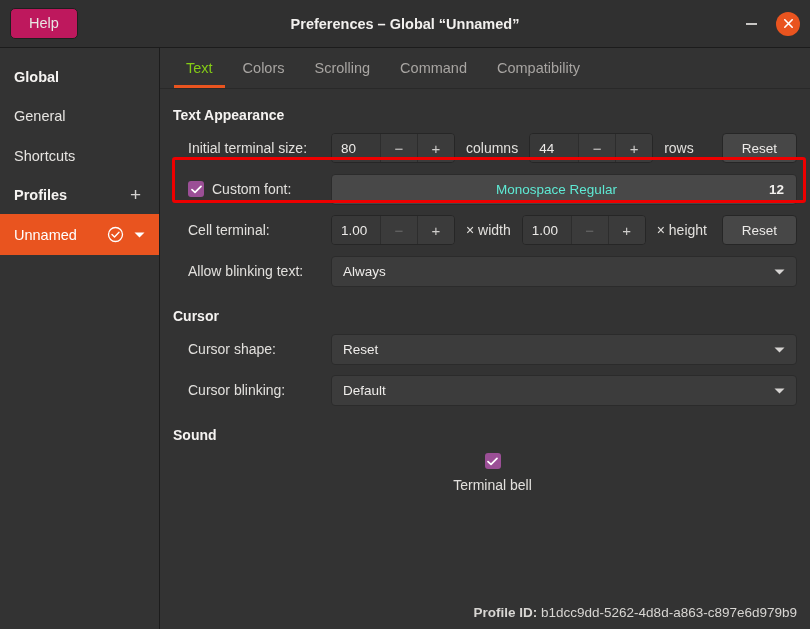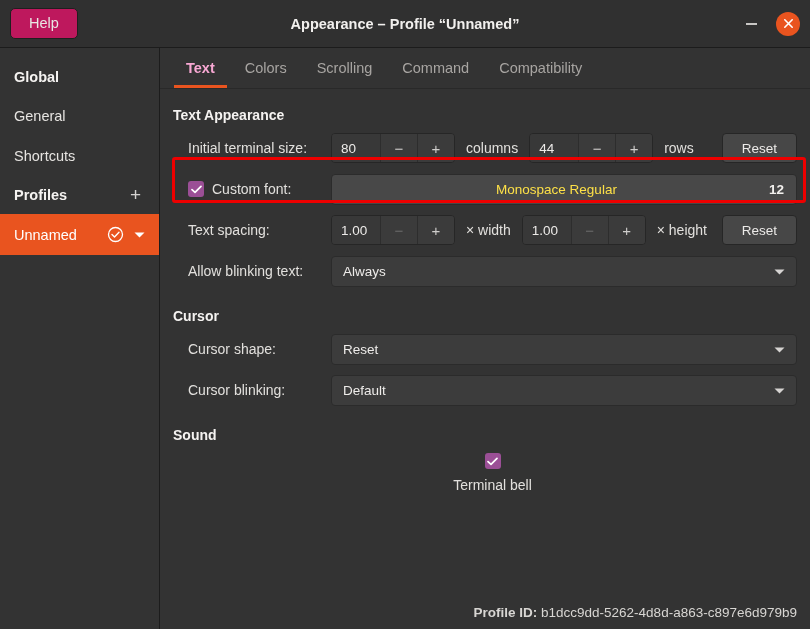--- a/index.html
+++ b/index.html
@@ -127,22 +127,22 @@
   }
   .tab {
     color: #a8a5a2;
     font-size: 14.5px;
     padding: 8px 12px 9px 12px;
     cursor: pointer;
     border-bottom: 3px solid transparent;
     white-space: nowrap;
   }
   .tab.active {
-    color: #f9a8d4;
-    font-weight: bold;
+    color: #84cc16;
+    font-weight: normal;
     border-bottom-color: #e9541f;
   }
 
   .content {
     flex: 1;
     padding: 14px 13px 0 13px;
     position: relative;
     min-height: 0;
   }
   .sect-head {
@@ -220,21 +220,21 @@
     border: 1px solid #2b2b2b;
     border-radius: 4px;
     display: flex; align-items: center;
     position: relative;
     cursor: pointer;
     padding: 0 12px;
   }
   .font-btn .fname {
     flex: 1;
     text-align: center;
-    color: #fde047;
+    color: #5eead4;
     font-size: 13.5px;
   }
   .font-btn .fsize {
     color: #f2f0ee;
     font-size: 13.5px;
     font-weight: bold;
   }
 
   
   .combo {
@@ -285,21 +285,21 @@
   }
   .footer .lbl { font-weight: bold; }
 </style>
 </head>
 <body>
 
 <div id="app">
 
   <div class="titlebar">
     <button class="help-btn">Help</button>
-    <div class="win-title">Appearance – Profile “Unnamed”</div>
+    <div class="win-title">Preferences – Global “Unnamed”</div>
     <div class="win-ctrls">
       <div class="min-btn">
           <span class="bar"></span>
         </div>
       <div class="close-btn">
         <svg width="11" height="11" viewBox="0 0 11 11">
           <path d="M1.8 1.8 L9.2 9.2 M9.2 1.8 L1.8 9.2" stroke="#ffffff" stroke-width="1.6" stroke-linecap="round"></path>
         </svg>
       </div>
     </div>
@@ -379,21 +379,21 @@
             </span>
             <span class="chk-label">Custom font:</span>
           </div>
           <div class="font-btn">
             <span class="fname">Monospace Regular</span>
             <span class="fsize">12</span>
           </div>
         </div>
 
         <div class="row">
-          <div class="row-label">Text spacing:</div>
+          <div class="row-label">Cell terminal:</div>
           <div class="spin">
             <div class="val">1.00</div>
             <div class="stepper disabled">−</div>
             <div class="stepper">+</div>
           </div>
           <div class="unit">× width</div>
           <div class="spin">
             <div class="val">1.00</div>
             <div class="stepper disabled">−</div>
             <div class="stepper">+</div>

